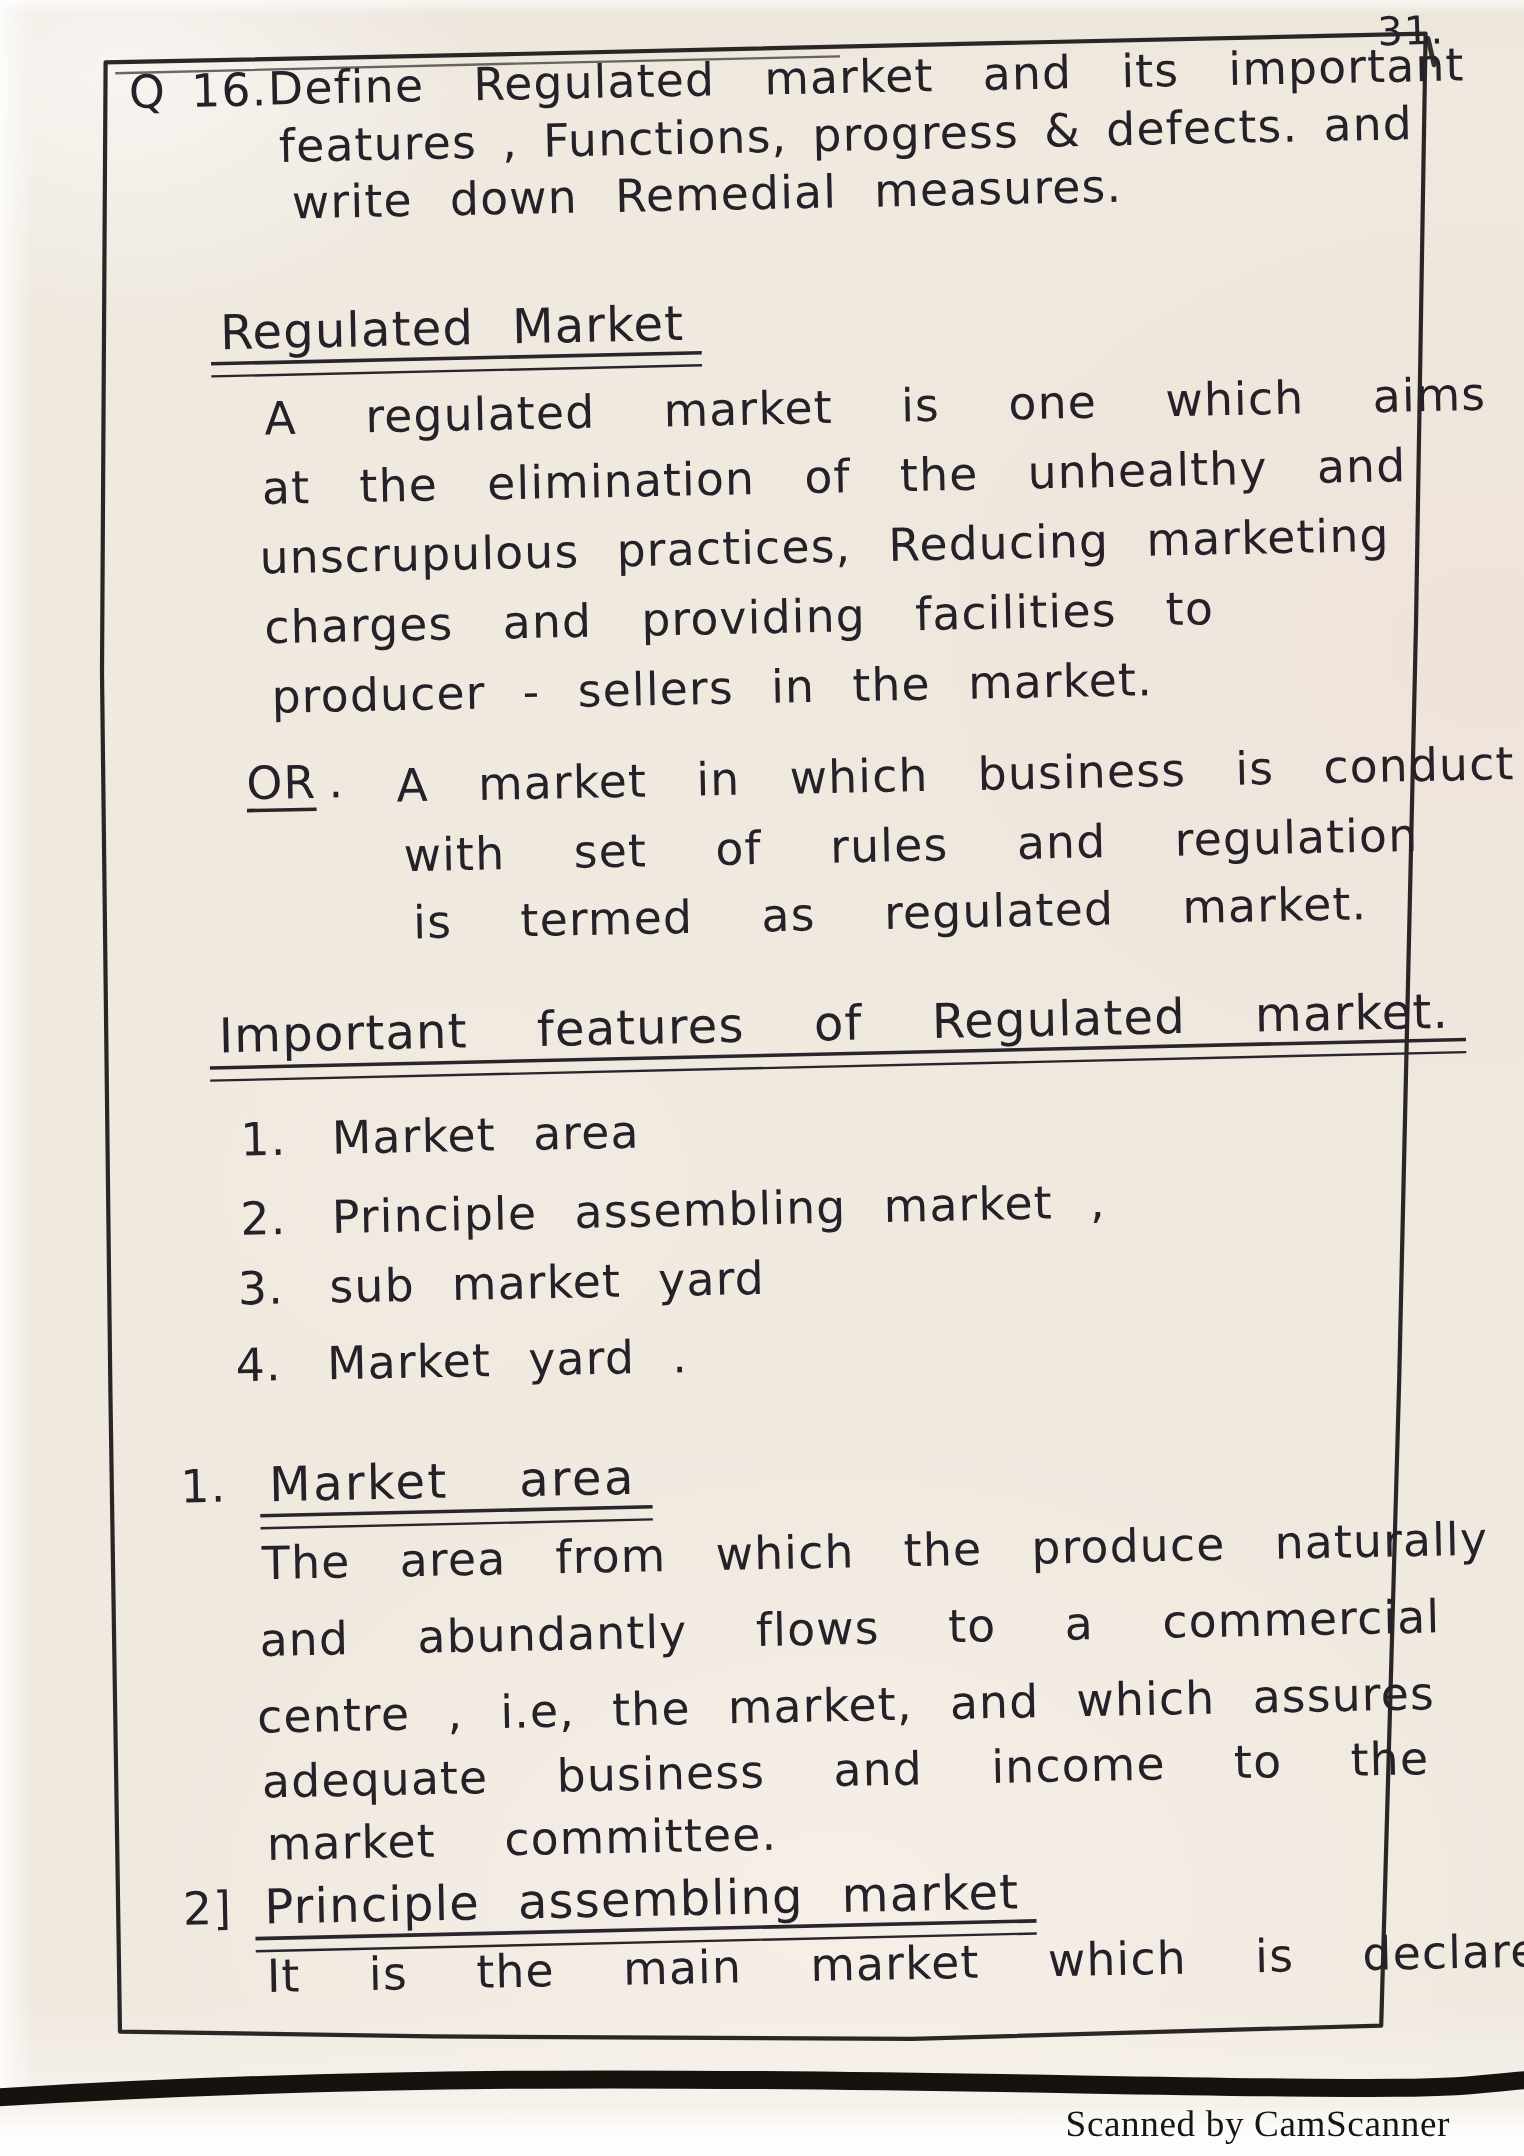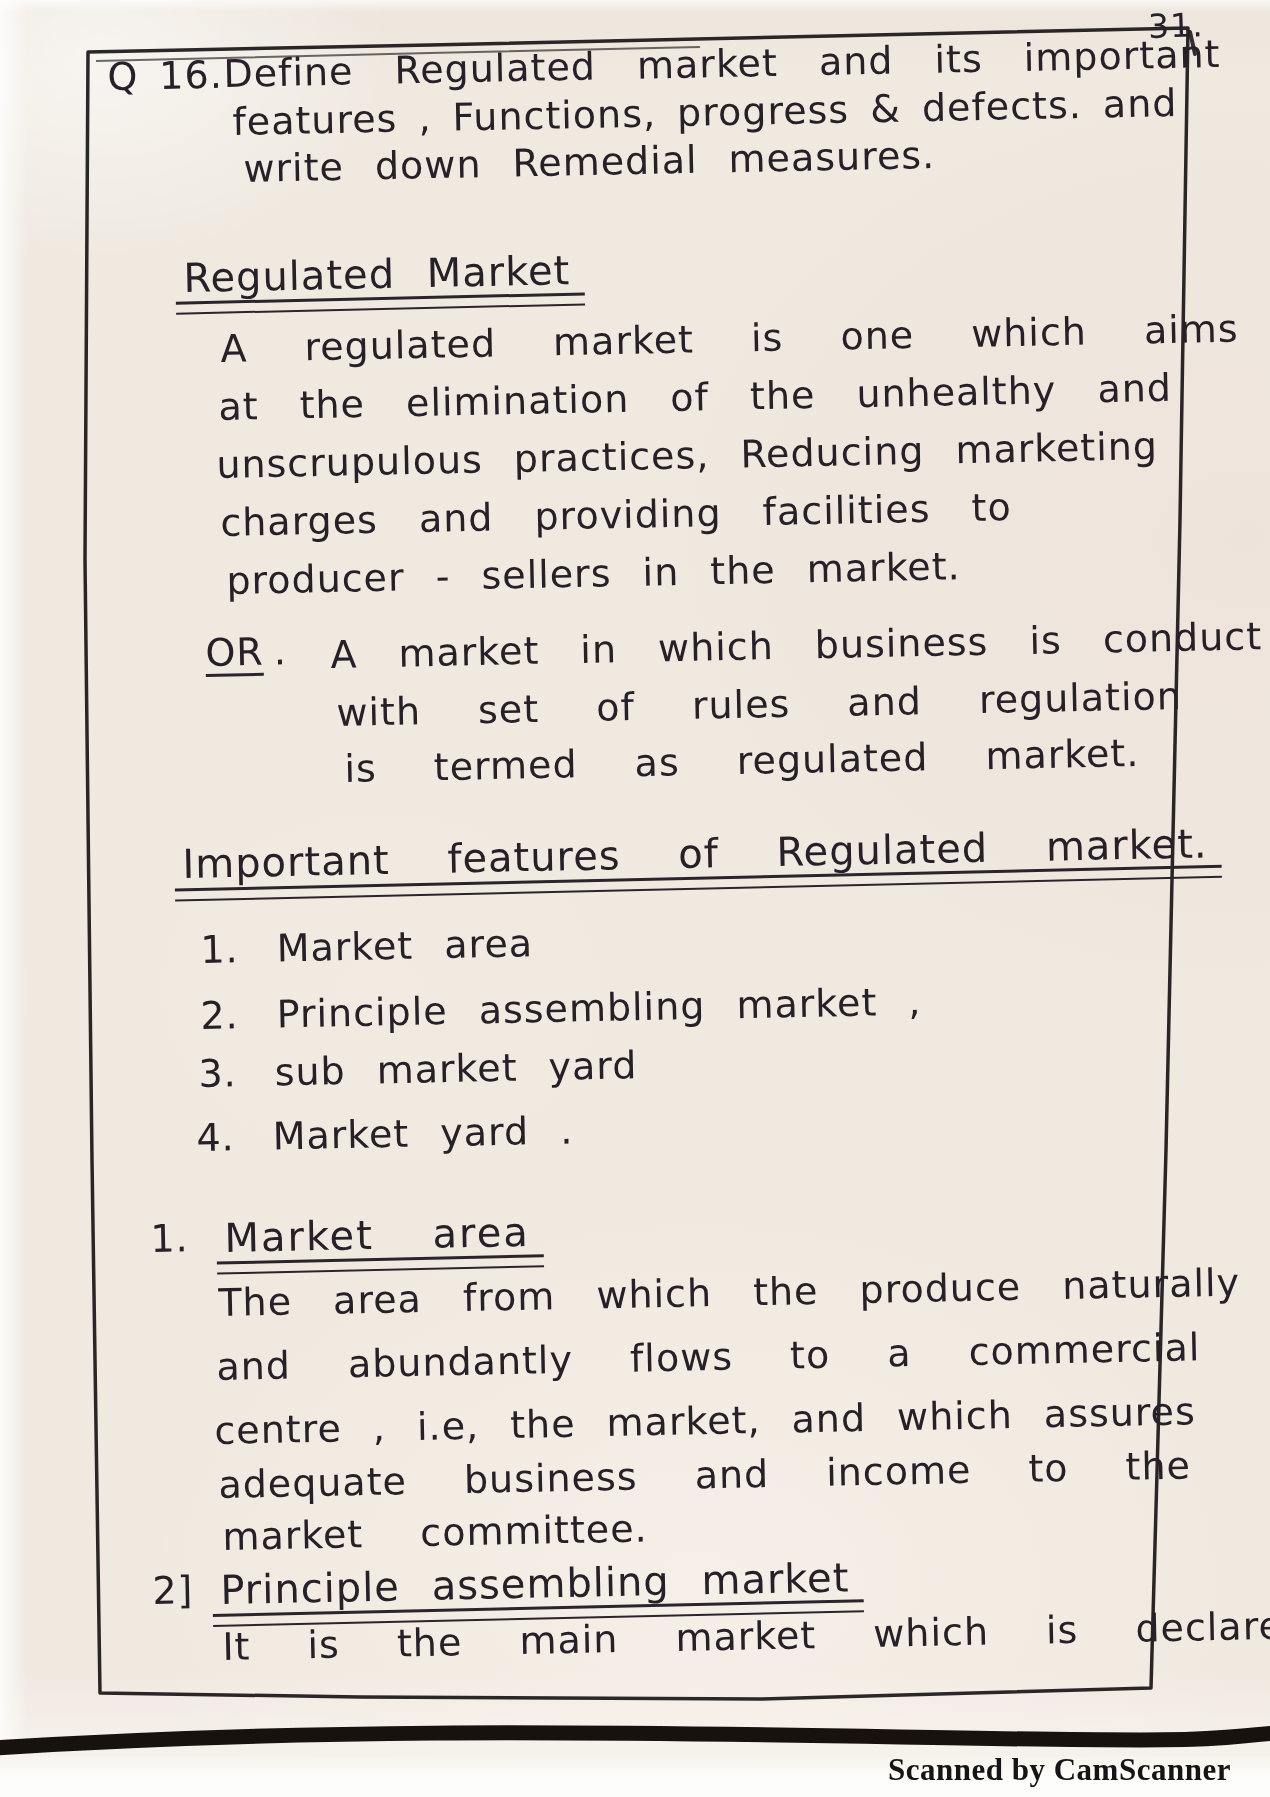--- a/index.html
+++ b/index.html
@@ -46,21 +46,21 @@
     border-top:3px solid #2a242c; border-bottom:2px solid #2a242c;
     transform:rotate(-0.15deg);
   }
   .or-u { display:inline-block; border-bottom:3px solid #2a242c; padding-bottom:2px; }
   .li .txt { margin-left:38px; }
   .page-number { position:absolute; left:1148px; top:6px; font-size:33px; letter-spacing:1px;
     transform:rotate(-2deg); color:#262028; }
   .footer {
     position:absolute; left:888px; top:1752px;
     font-family:"Liberation Serif","DejaVu Serif",serif;
-    font-size:31px; color:#151515; letter-spacing:0.5px;font-weight:bold;
+    font-size:31px; color:#151515; letter-spacing:0.5px;
   }
 </style>
 </head>
 <body>
 
 <div class="page">
 
   <div class="edge-left"></div>
   <div class="edge-top"></div>
 

